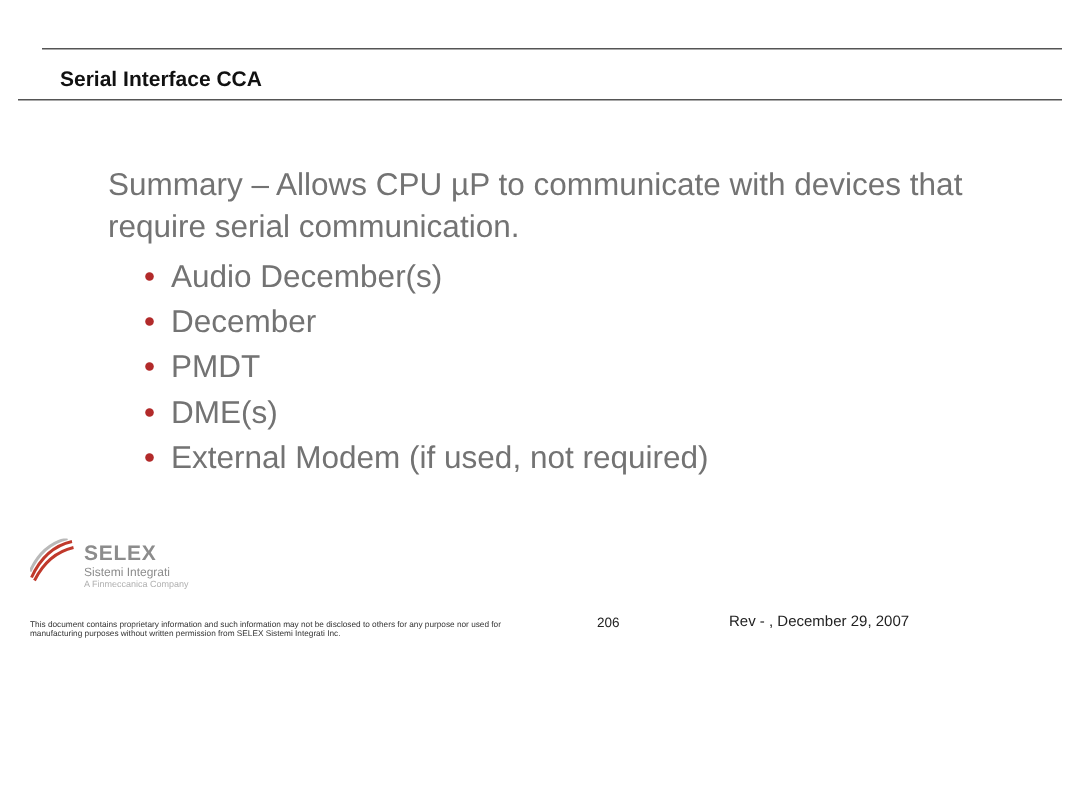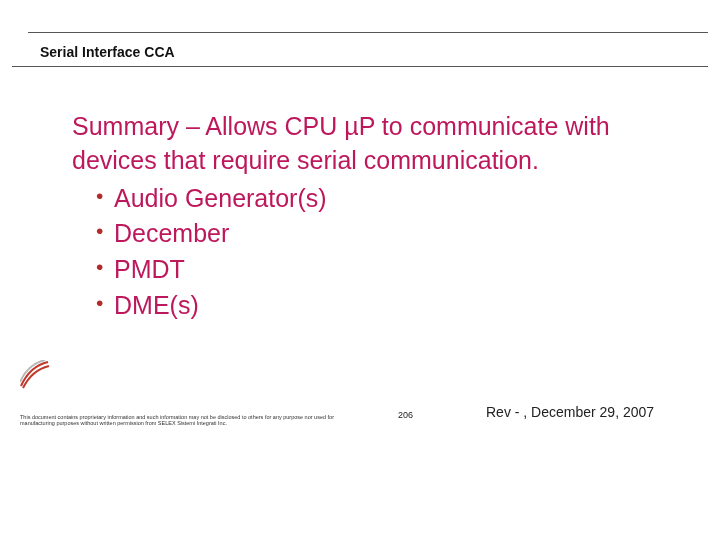--- a/index.html
+++ b/index.html
@@ -1,65 +1,71 @@
 <!DOCTYPE html>
 <html><head>
 <meta charset="utf-8">
 <style>
   * { box-sizing: border-box; margin: 0; padding: 0; }
   html, body { width: 720px; height: 540px; background: #fff; font-family: Arial, Helvetica, sans-serif; color: #000; }
   .slide { position: relative; width: 720px; height: 440px; }
   .rule-top { position: absolute; left: 28px; right: 12px; top: 32px; height: 1px; background: #555; }
   .title { position: absolute; left: 40px; top: 44px; font-size: 14px; font-weight: bold; color: #111; }
   .rule-bottom { position: absolute; left: 12px; right: 12px; top: 66px; height: 1px; background: #555; }
-  .content { position: absolute; left: 72px; right: 40px; top: 110px; font-size: 25px; line-height: 1.35; color: #be185d; }
+  .content { position: absolute; left: 72px; right: 40px; top: 110px; font-size: 21px; line-height: 1.35; color: #737373; }
   .summary { margin-bottom: 4px; }
   .bullets { margin-left: 24px; list-style: none; }
   .bullets li { position: relative; padding-left: 18px; margin: 2px 0; }
   .bullets li::before { content: "•"; position: absolute; left: 0; top: 0; color: #b22a2a; font-size: 21px; line-height: 1.35; }
   .logo-left { position: absolute; left: 20px; bottom: 46px; display: flex; align-items: center; gap: 6px; }
   .logo-left .streaks { display: inline-block; }
   .selex-text { font-size: 14px; font-weight: bold; color: #8c8c8c; letter-spacing: 0.5px; }
   .selex-sub { font-size: 8px; color: #8c8c8c; margin-top: 1px; }
   .selex-sub2 { font-size: 6px; color: #b0b0b0; margin-top: 1px; }
   .logo-right { position: absolute; right: 18px; bottom: 20px; text-align: right; }
   .fin-streaks { display: inline-block; margin-right: 4px; vertical-align: bottom; }
   .fin-tag { font-size: 7px; font-style: italic; color: #777; letter-spacing: 0.5px; margin-top: 2px; }
   .fin-name { font-size: 13px; font-weight: bold; color: #2a2a2a; letter-spacing: 0.5px; }
   .disclaimer { position: absolute; left: 20px; bottom: 14px; width: 330px; font-size: 5.5px; line-height: 1.1; color: #333; }
   .pagenum { position: absolute; left: 398px; bottom: 20px; font-size: 9px; color: #222; }
-  .rev { position: absolute; left: 466px; bottom: 20px; font-size: 14px; color: #222; padding-left: 20px; }
+  .rev { position: absolute; left: 466px; bottom: 20px; font-size: 10px; color: #222; padding-left: 20px; }
 </style>
 </head>
 <body>
 
 <div class="slide">
 
   <div class="rule-top"></div>
   <div class="title">Serial Interface CCA</div>
   <div class="rule-bottom"></div>
 
   <div class="content">
     <div class="summary">Summary – Allows CPU µP to communicate with devices that require serial communication.</div>
     <ul class="bullets">
-      <li><span>Audio Generator(s)</span></li>
+      <li><span>Audio December(s)</span></li>
       <li><span>December</span></li>
       <li><span>PMDT</span></li>
       <li><span>DME(s)</span></li>
+      <li><span>External Modem (if used, not required)</span></li>
     </ul>
   </div>
 
   <div class="logo-left">
     <span class="streaks">
       <svg width="30" height="30" viewBox="0 0 30 30">
         <path d="M1 26 Q10 6 28 2" stroke="#c0392b" stroke-width="2" fill="none"></path>
         <path d="M3 28 Q12 10 29 6" stroke="#c0392b" stroke-width="2" fill="none"></path>
         <path d="M0 22 Q8 4 25 0" stroke="#b9b9b9" stroke-width="2" fill="none"></path>
       </svg>
     </span>
+    <div>
+      <div class="selex-text">SELEX</div>
+      <div class="selex-sub">Sistemi Integrati</div>
+      <div class="selex-sub2">A Finmeccanica Company</div>
+    </div>
   </div>
 
 
   <div class="disclaimer">This document contains proprietary information and such information may not be disclosed to others for any purpose nor used for manufacturing purposes without written permission from SELEX Sistemi Integrati Inc.</div>
   <div class="pagenum">206</div>
   <div class="rev">Rev - , December 29, 2007</div>
 
 </div>
 
 </body></html>

